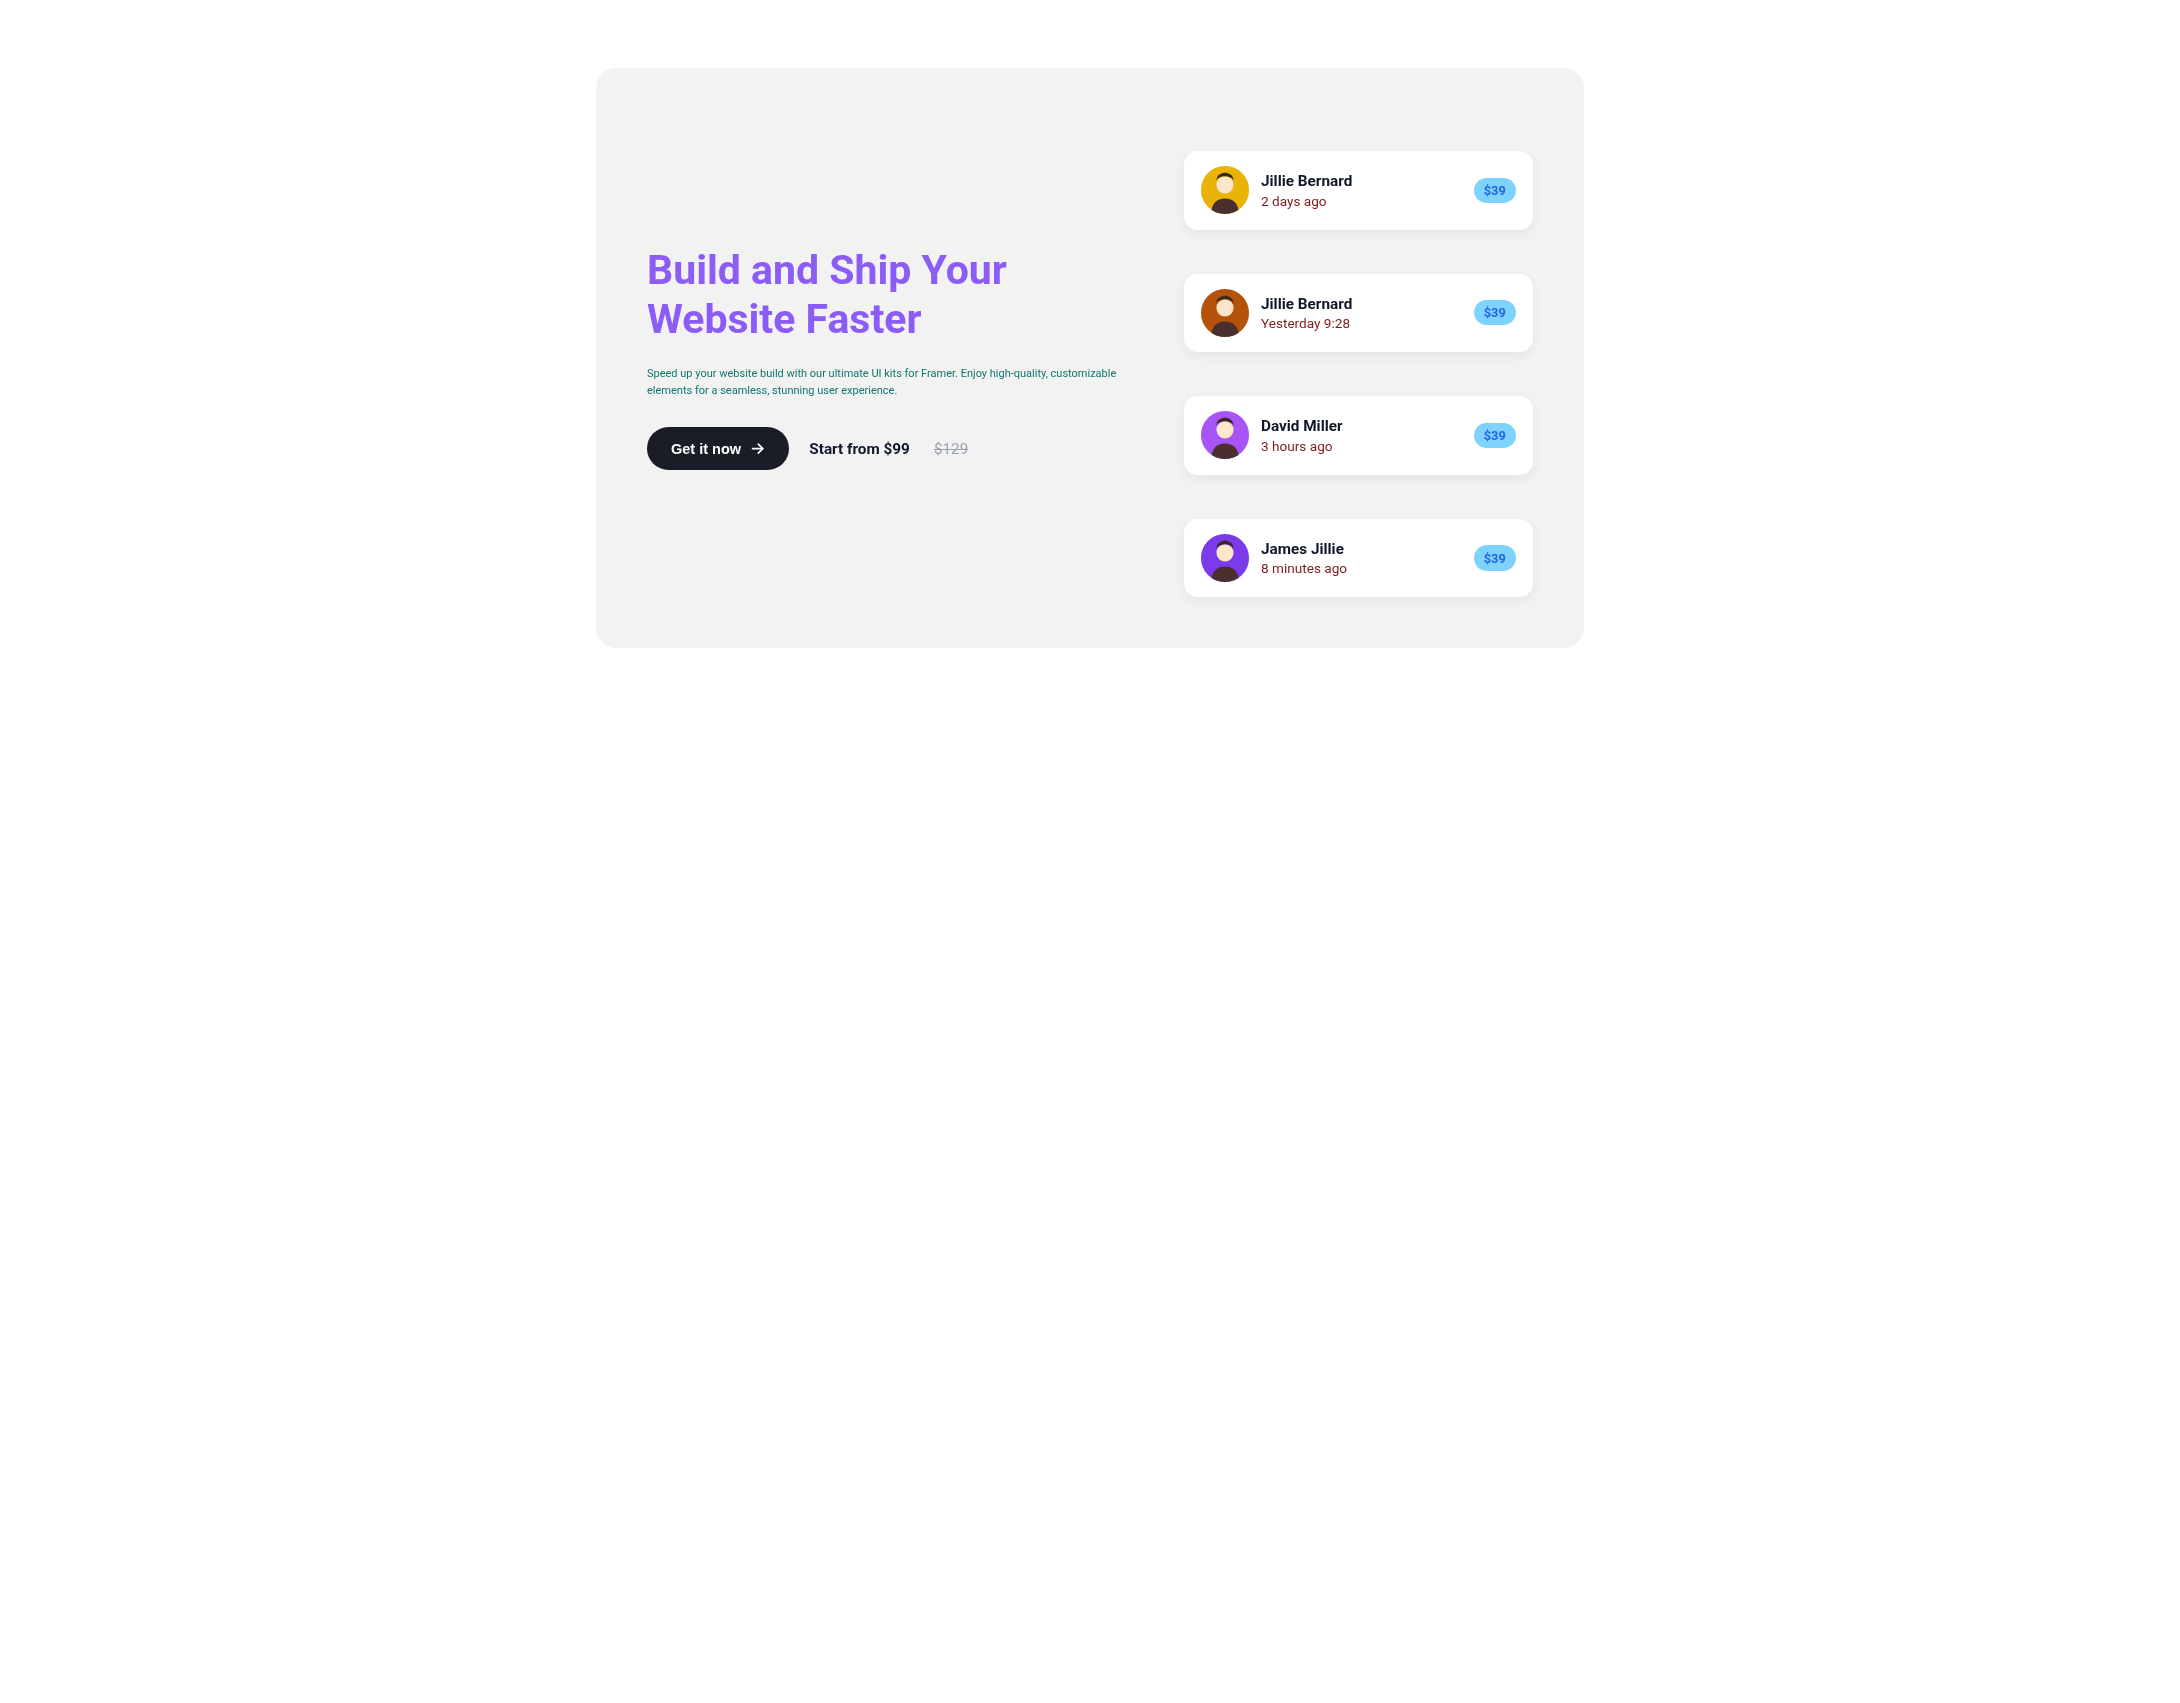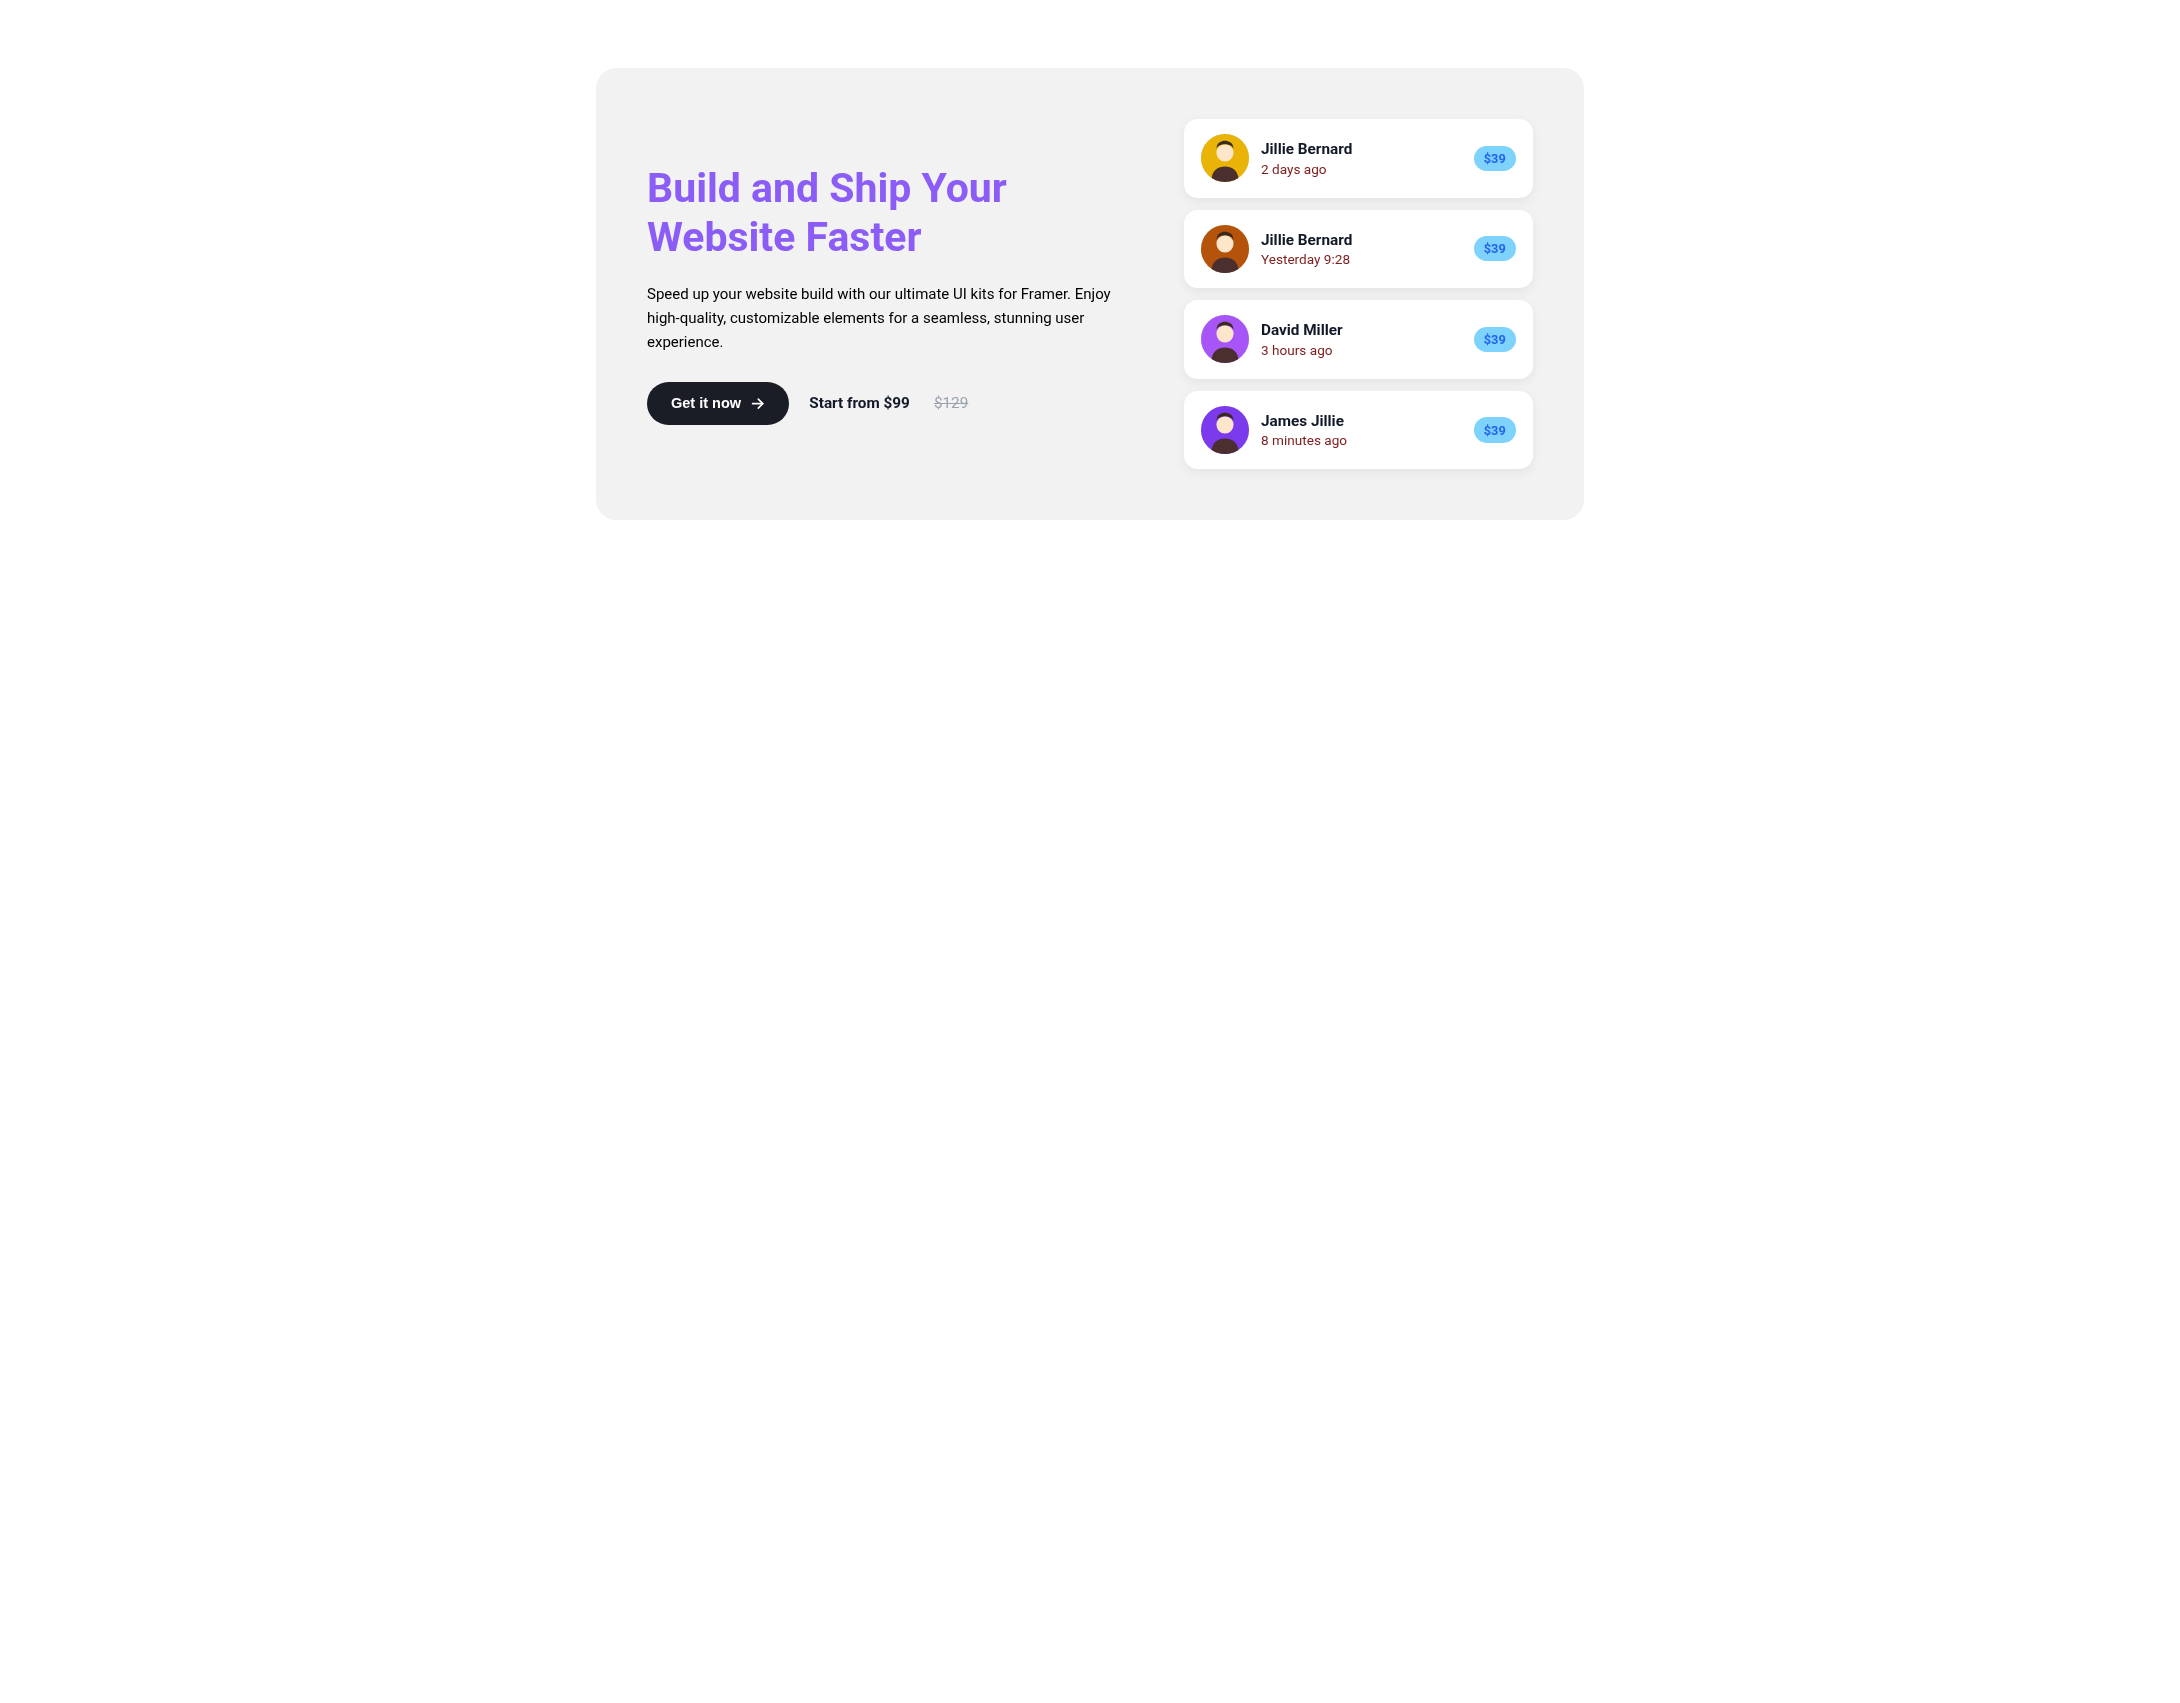--- a/index.html
+++ b/index.html
@@ -32,22 +32,22 @@
       flex-direction: column;
       gap: 20.4px;
     }
     .title {
       font-size: 41px;
       font-weight: 700;
       color: #8b5cf6;
       line-height: 1.2;
     }
     .subtitle {
-      font-size: 15px;
-      color: #000000;
+      font-size: 11px;
+      color: #0f766e;
       line-height: 1.6;
     }
     .cta-row {
       display: flex;
       align-items: center;
       gap: 20.4px;
       margin-top: 6.8px;
     }
     .cta-button {
       background: #1a1d26;
@@ -83,20 +83,21 @@
       gap: 12px;
     }
     .card {
       background: #fff;
       border-radius: 13.6px;
       padding: 15.3px 17px;
       display: flex;
       align-items: center;
       gap: 12px;
       box-shadow: 0 3.4px 10.2px rgba(0,0,0,0.06);
+      margin-top: 32px;
     }
     .avatar {
       width: 48px;
       height: 48px;
       border-radius: 50%;
       flex-shrink: 0;
       background: #d1d5db;
       display: flex;
       align-items: center;
       justify-content: center;

